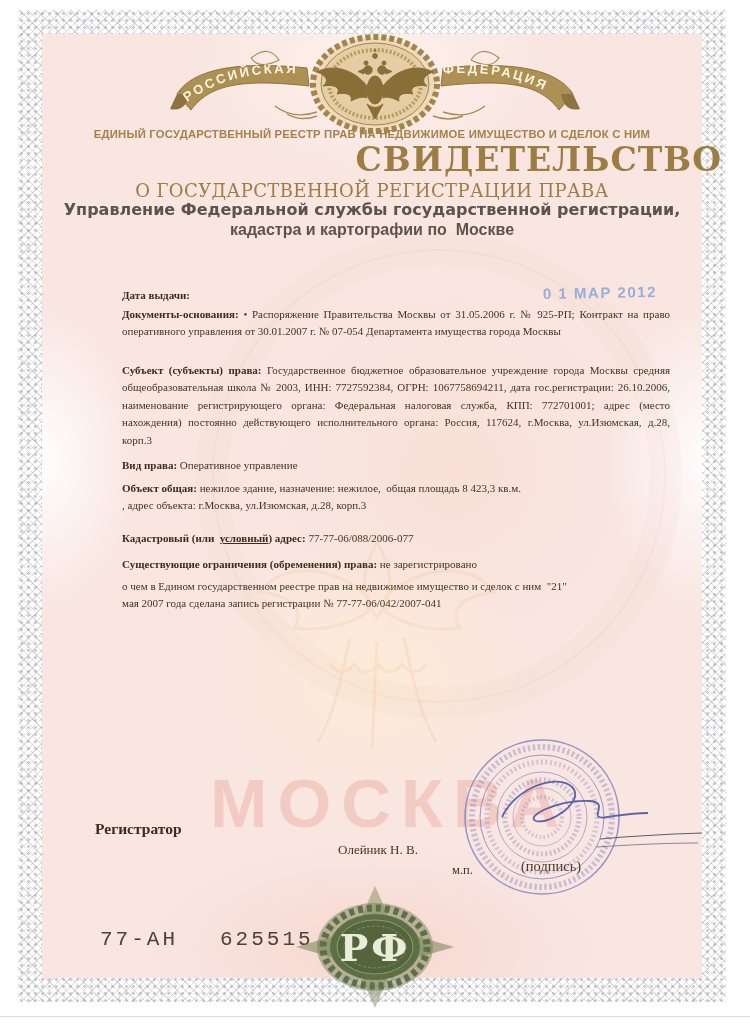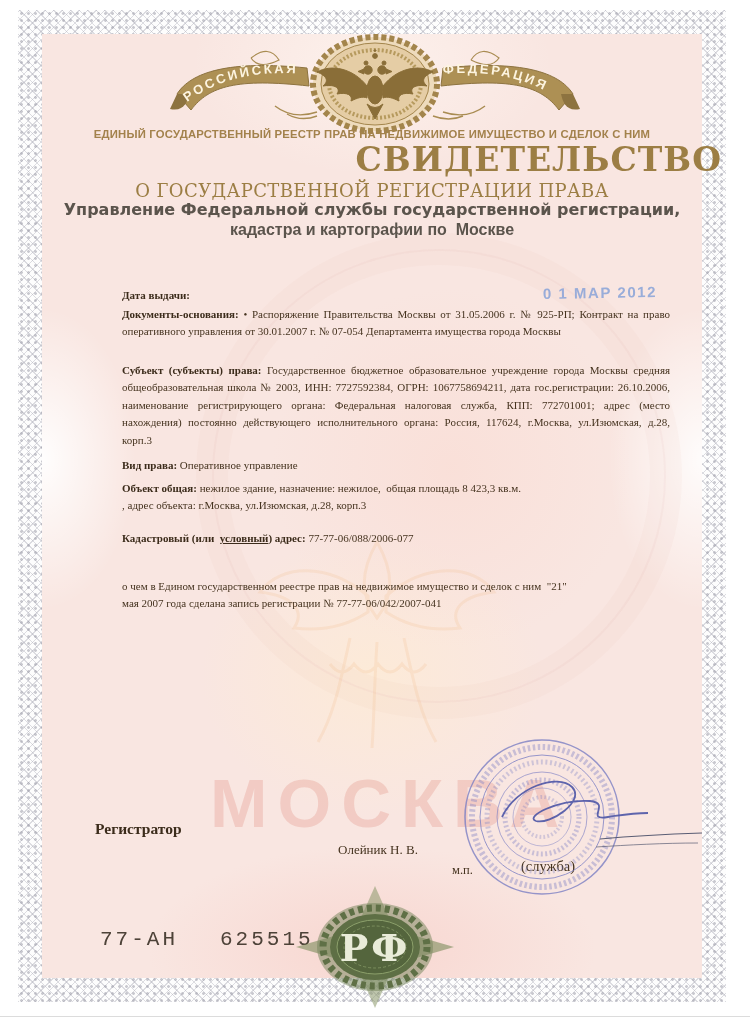--- a/index.html
+++ b/index.html
@@ -156,31 +156,35 @@
       <span class="lbl">Объект общая:</span>
       <span>нежилое здание, назначение: нежилое, &nbsp;общая площадь 8 423,3 кв.м.</span><br>
       <span>, адрес объекта: г.Москва, ул.Изюмская, д.28, корп.3</span>
     </div>
 
     <div class="para nojust p-cad">
       <span class="lbl">Кадастровый (или &nbsp;</span><span class="lbl und">условный</span><span class="lbl">) адрес:</span>
       <span>77-77-06/088/2006-077</span>
     </div>
 
+    <div class="para nojust p-restr">
+      <span class="lbl">Существующие ограничения (обременения) права:</span>
+      <span>не зарегистрировано</span>
+    </div>
 
     <div class="para nojust p-record">
       <span>о чем в Едином государственном реестре прав на недвижимое имущество и сделок с ним &nbsp;"21"</span><br>
       <span>мая 2007 года сделана запись регистрации № 77-77-06/042/2007-041</span>
     </div>
 
     <div class="watermark">МОСКВА</div>
     <div class="registrar">Регистратор</div>
     <div class="registrar-name">Олейник Н. В.</div>
     <div class="mp">м.п.</div>
-    <div class="sig-caption">(служба)</div>
+    <div class="sig-caption">(подпись)</div>
 
     <svg class="seal" viewBox="0 0 260 170">
       <g stroke="#7d80c4" fill="none" opacity="0.8">
         <circle cx="92" cy="84" r="77" stroke-width="1.6"></circle>
         <circle cx="92" cy="84" r="70" stroke-width="6" stroke-dasharray="2.5 2.5" opacity="0.5"></circle>
         <circle cx="92" cy="84" r="62" stroke-width="1"></circle>
         <circle cx="92" cy="84" r="55" stroke-width="5" stroke-dasharray="2 2.6" opacity="0.42"></circle>
         <circle cx="92" cy="84" r="45" stroke-width="1" opacity="0.8"></circle>
         <circle cx="92" cy="84" r="37" stroke-width="5" stroke-dasharray="2 2.4" opacity="0.48"></circle>
         <circle cx="92" cy="84" r="29" stroke-width="1" opacity="0.6"></circle>

